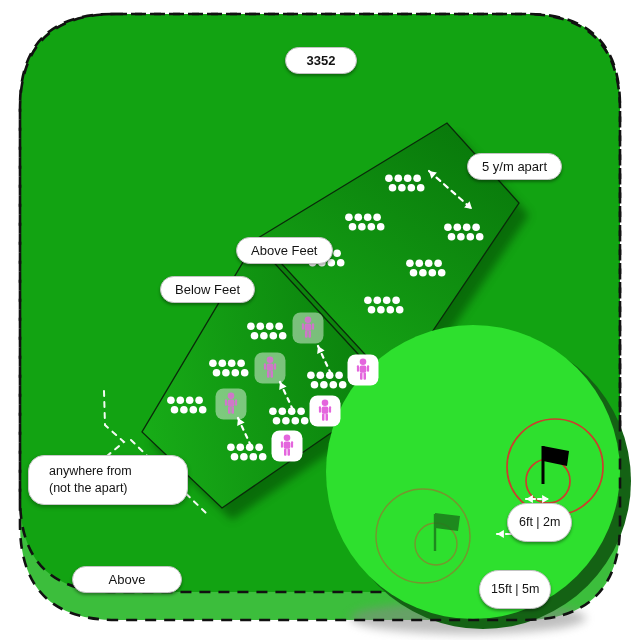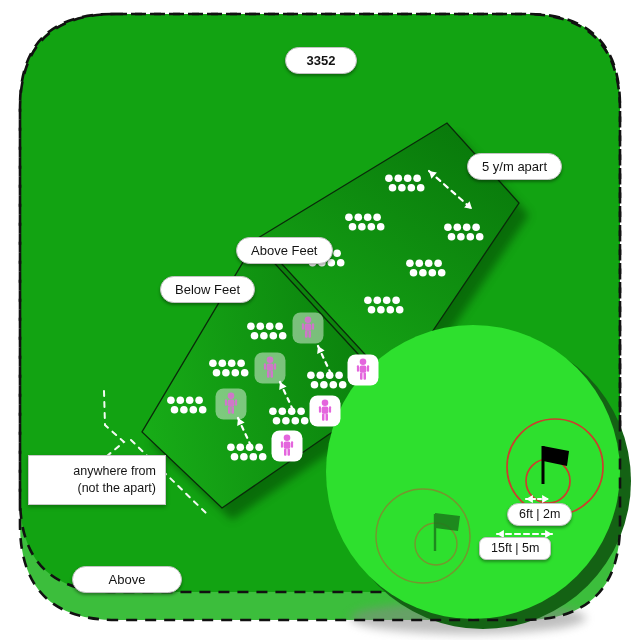--- a/index.html
+++ b/index.html
@@ -3,24 +3,24 @@
 <meta charset="utf-8">
 <style>
   html,body{margin:0;padding:0;background:#ffffff;}
   .stage{position:relative;width:636px;height:640px;background:#ffffff;overflow:hidden;
          font-family:"Liberation Sans", sans-serif;}
   .scene{position:absolute;left:0;top:0;}
   .pill{position:absolute;background:#ffffff;border:1px solid #c3c3c3;border-radius:999px;
         color:#141414;font-size:13px;line-height:1;padding:6px 14px;text-align:center;
         box-shadow:0 2px 3px rgba(0,0,0,0.35);white-space:nowrap;}
   .pill.bold{font-weight:bold;}
-  .pill.small{font-size:12.5px;padding:4px 11px;}
-  .notebox{position:absolute;background:#ffffff;border:1px solid #c9c9c9;border-radius:0;
-        color:#141414;font-size:12.5px;line-height:17px;text-align:right;
-        padding:7px 9px;box-shadow:0 2px 4px rgba(0,0,0,0.3);}
+  .pill.small{font-size:12.5px;padding:12px 11px;}
+  .notebox{position:absolute;background:#ffffff;border:1px solid #c9c9c9;border-radius:16px;
+        color:#141414;font-size:12.5px;line-height:17px;text-align:left;
+        padding:7px 20px;box-shadow:0 2px 4px rgba(0,0,0,0.3);}
   .notebox .b{font-weight:bold;}
 </style>
 </head>
 <body>
 
 <div class="stage">
 
 <svg class="scene" width="640" height="640" viewBox="0 0 640 640">
   <defs>
     <filter id="soft" x="-40%" y="-40%" width="180%" height="180%">
@@ -301,21 +301,21 @@
           </g>
         </g>
       </g>
 </svg>
 
 <div class="pill bold" style="left:285px;top:47px;min-width:42px;">3352</div>
 <div class="pill" style="left:467px;top:153px;">5 y/m apart</div>
 <div class="pill" style="left:236px;top:201px;margin-top:36px;">Above Feet</div>
 <div class="pill" style="left:160px;top:276px;">Below Feet</div>
 <div class="pill small" style="left:507px;top:503px;">6ft | 2m</div>
-<div class="pill small" style="left:479px;top:537px;border-radius:7px;">15ft | 5m</div>
+<div class="pill small" style="left:479px;top:570px;">15ft | 5m</div>
 <div class="pill" style="left:72px;top:566px;min-width:80px;">Above</div>
 
 <div class="notebox" style="left:28px;top:455px;width:118px;">
   <div>anywhere from</div>
   <div>(not the apart)</div>
 </div>
 
 </div>
 
 </body></html>

